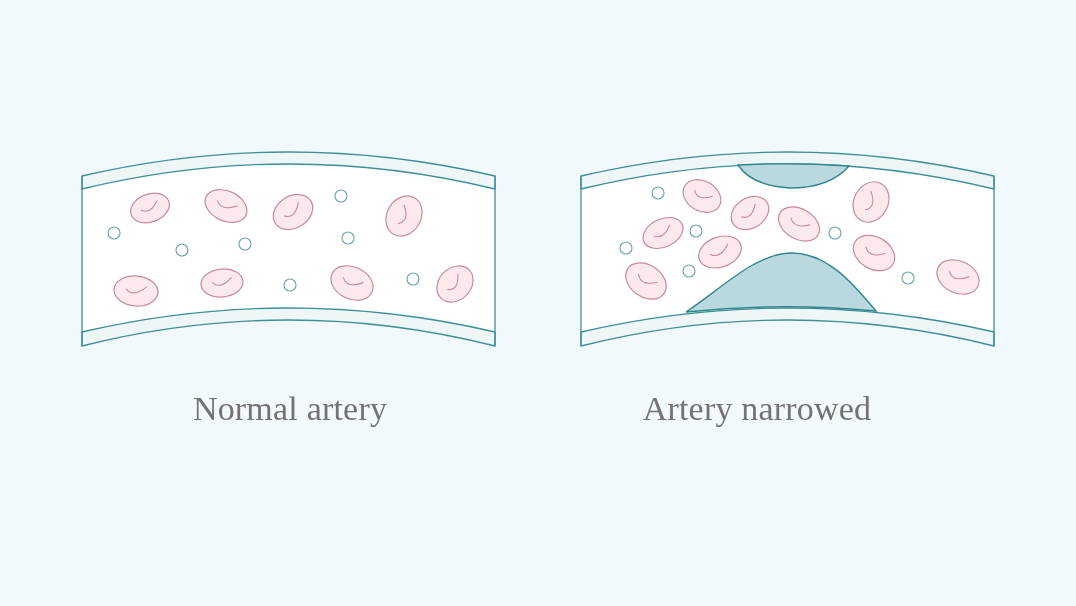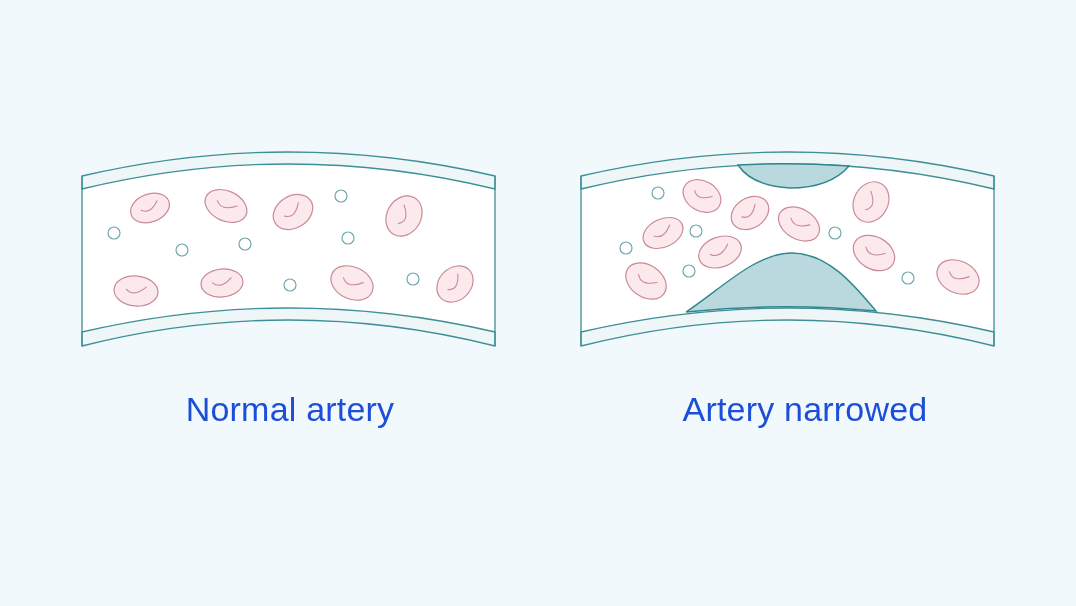--- a/index.html
+++ b/index.html
@@ -7,28 +7,28 @@
       width: 1076px; height: 606px; overflow: hidden;
       background: #f1f9fc;
       font-family: "DejaVu Sans", sans-serif;
       position: relative;
     }
     #stage { position: absolute; left: 0; top: 0; width: 1076px; height: 606px; }
     .label {
       position: absolute;
       top: 390px;
       font-size: 34px;
-      color: #1d4ed8;
+      color: #737373;
       letter-spacing: 0.2px;
       text-align: center;
       white-space: nowrap;
-      font-family: Liberation Sans, sans-serif;
+      font-family: Liberation Serif, serif;
     }
     #label-normal { left: 90px; width: 400px; }
-    #label-narrowed { left: 605px; width: 400px; }
+    #label-narrowed { left: 557px; width: 400px; }
   </style>
 </head>
 <body>
 
 <svg id="stage" xmlns="http://www.w3.org/2000/svg" width="1076" height="606" viewBox="0 0 1076 606">
   <g id="panel-normal">
       <path d="M82,189 Q288.5,139 495,189 L495,332 Q288.5,284 82,332 Z" fill="#ffffff" stroke="none"></path>
       <path d="M82,176 Q288.5,128 495,176 L495,189 Q288.5,139 82,189 Z" fill="#eef6f8" stroke="#3f8f96" stroke-width="1.3"></path>
       <path d="M82,332 Q288.5,284 495,332 L495,346 Q288.5,294 82,346 Z" fill="#eef6f8" stroke="#3f8f96" stroke-width="1.3"></path>
       <line x1="82" y1="176" x2="82" y2="346" stroke="#3f8f96" stroke-width="1.3"></line>

